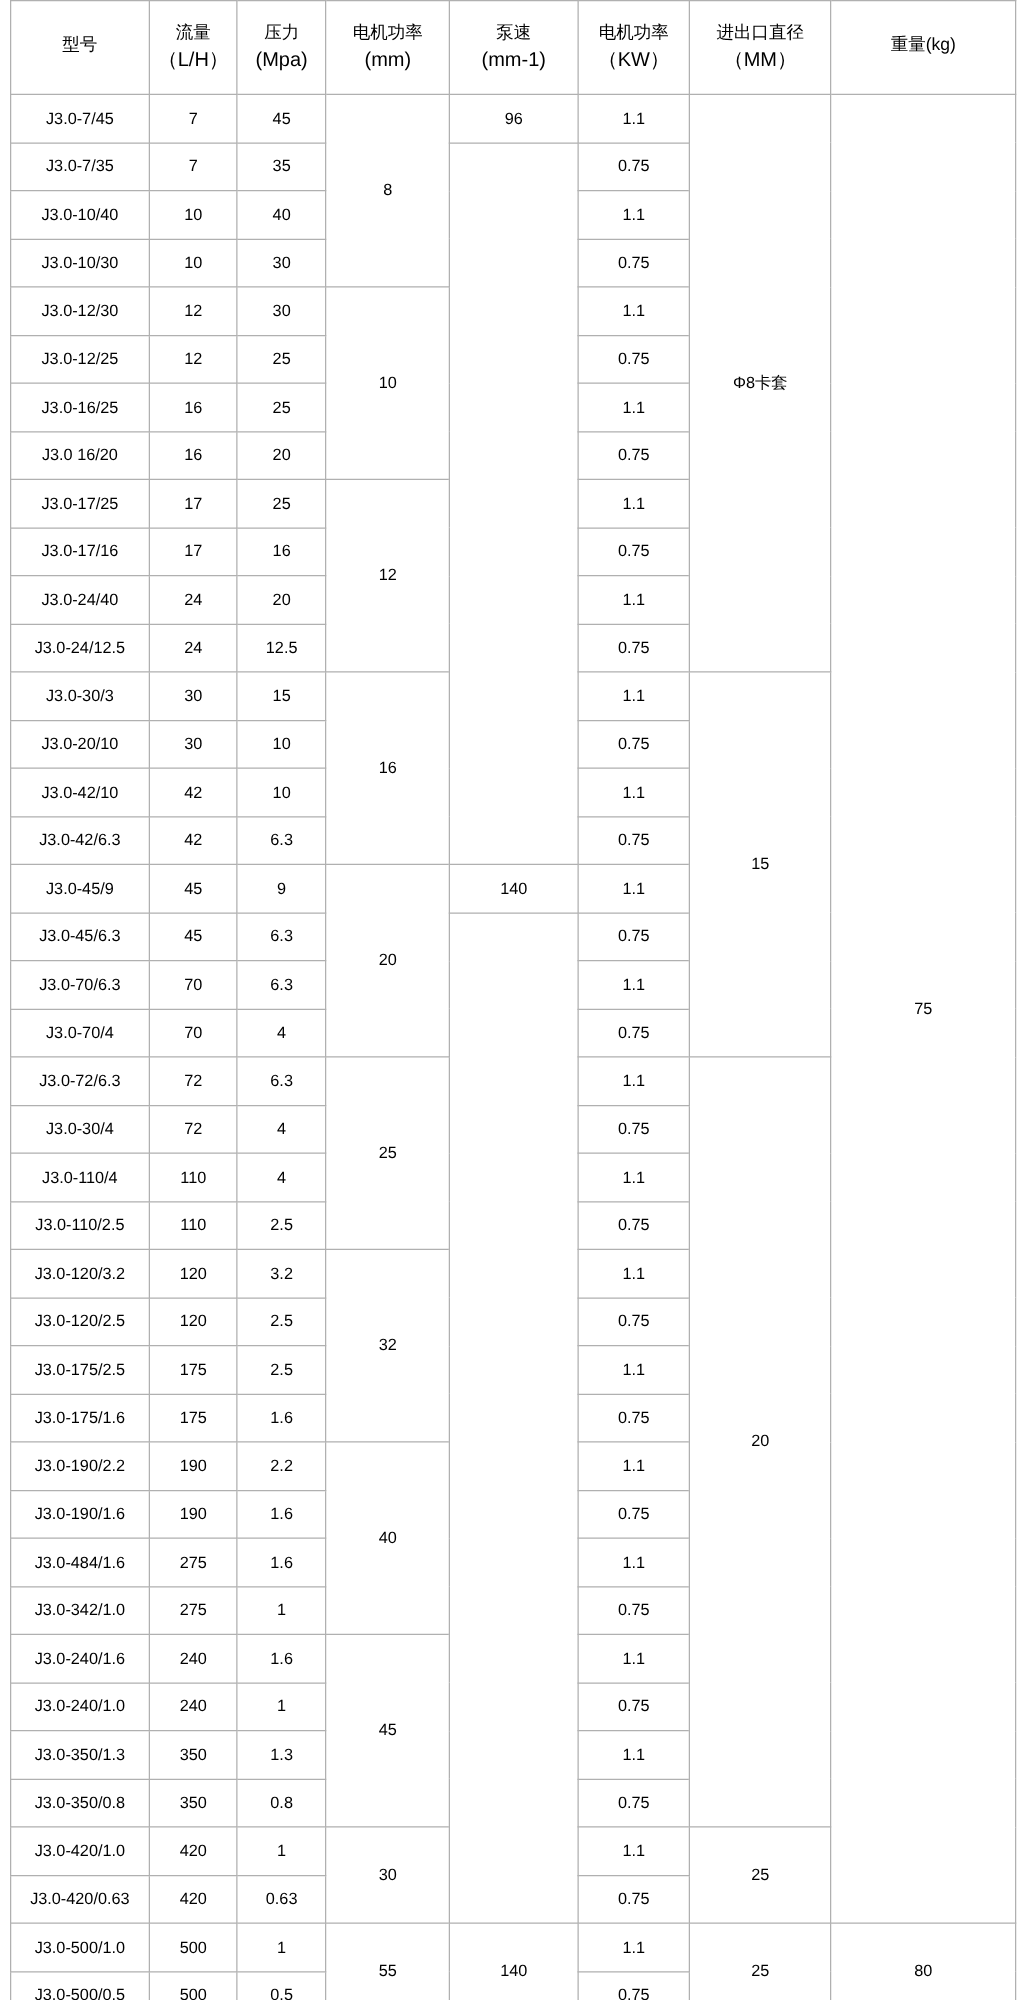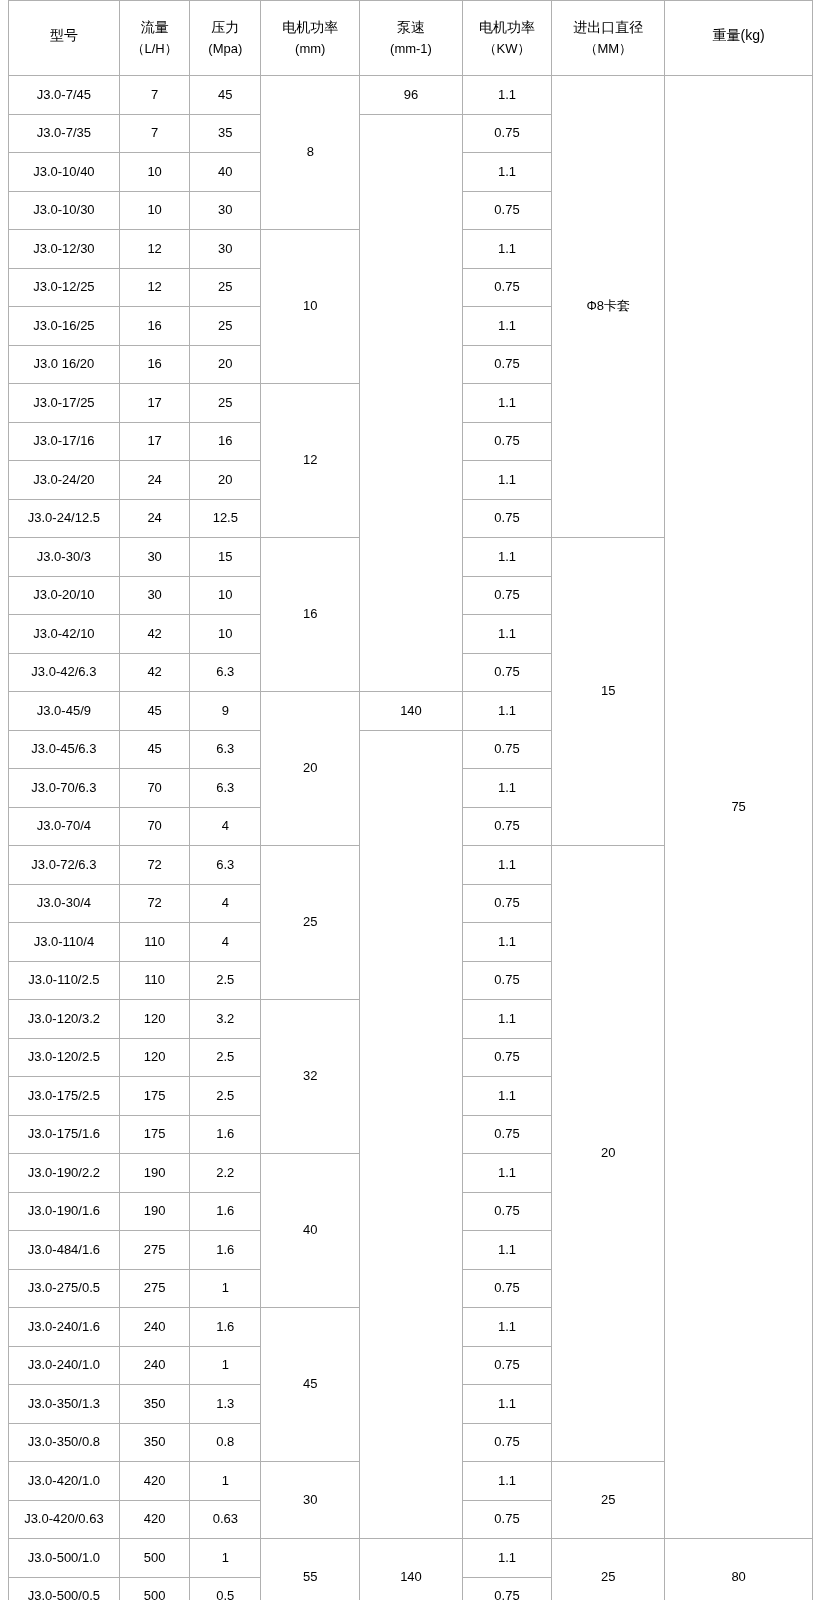--- a/index.html
+++ b/index.html
@@ -26,21 +26,21 @@
     color: #000000;
     padding: 0;
     height: 37.5px;
     line-height: 1.25;
   }
   #spec-table thead td {
     font-size: 14px;
     height: 37px;
   }
   .hdr-sub {
-    font-size: 13px;
+    font-size: 16px;
   }
   .col-model   { width: 105px; }
   .col-flow    { width: 67px; }
   .col-press   { width: 67px; }
   .col-plunger { width: 94px; }
   .col-speed   { width: 97px; }
   .col-power   { width: 85px; }
   .col-port    { width: 107px; }
   .col-weight  { width: 140px; }
   .hdr-stack {
@@ -180,21 +180,21 @@
         <td rowspan="4">12</td>
         <td>1.1</td>
       </tr>
       <tr>
         <td>J3.0-17/16</td>
         <td>17</td>
         <td>16</td>
         <td>0.75</td>
       </tr>
       <tr>
-        <td>J3.0-24/20</td>
+        <td>J3.0-24/40</td>
         <td>24</td>
         <td>20</td>
         <td>1.1</td>
       </tr>
       <tr>
         <td>J3.0-24/12.5</td>
         <td>24</td>
         <td>12.5</td>
         <td>0.75</td>
       </tr>
@@ -315,21 +315,21 @@
         <td>1.6</td>
         <td>0.75</td>
       </tr>
       <tr>
         <td>J3.0-484/1.6</td>
         <td>275</td>
         <td>1.6</td>
         <td>1.1</td>
       </tr>
       <tr>
-        <td>J3.0-275/0.5</td>
+        <td>J3.0-342/1.0</td>
         <td>275</td>
         <td>1</td>
         <td>0.75</td>
       </tr>
       <tr>
         <td>J3.0-240/1.6</td>
         <td>240</td>
         <td>1.6</td>
         <td rowspan="4">45</td>
         <td>1.1</td>

